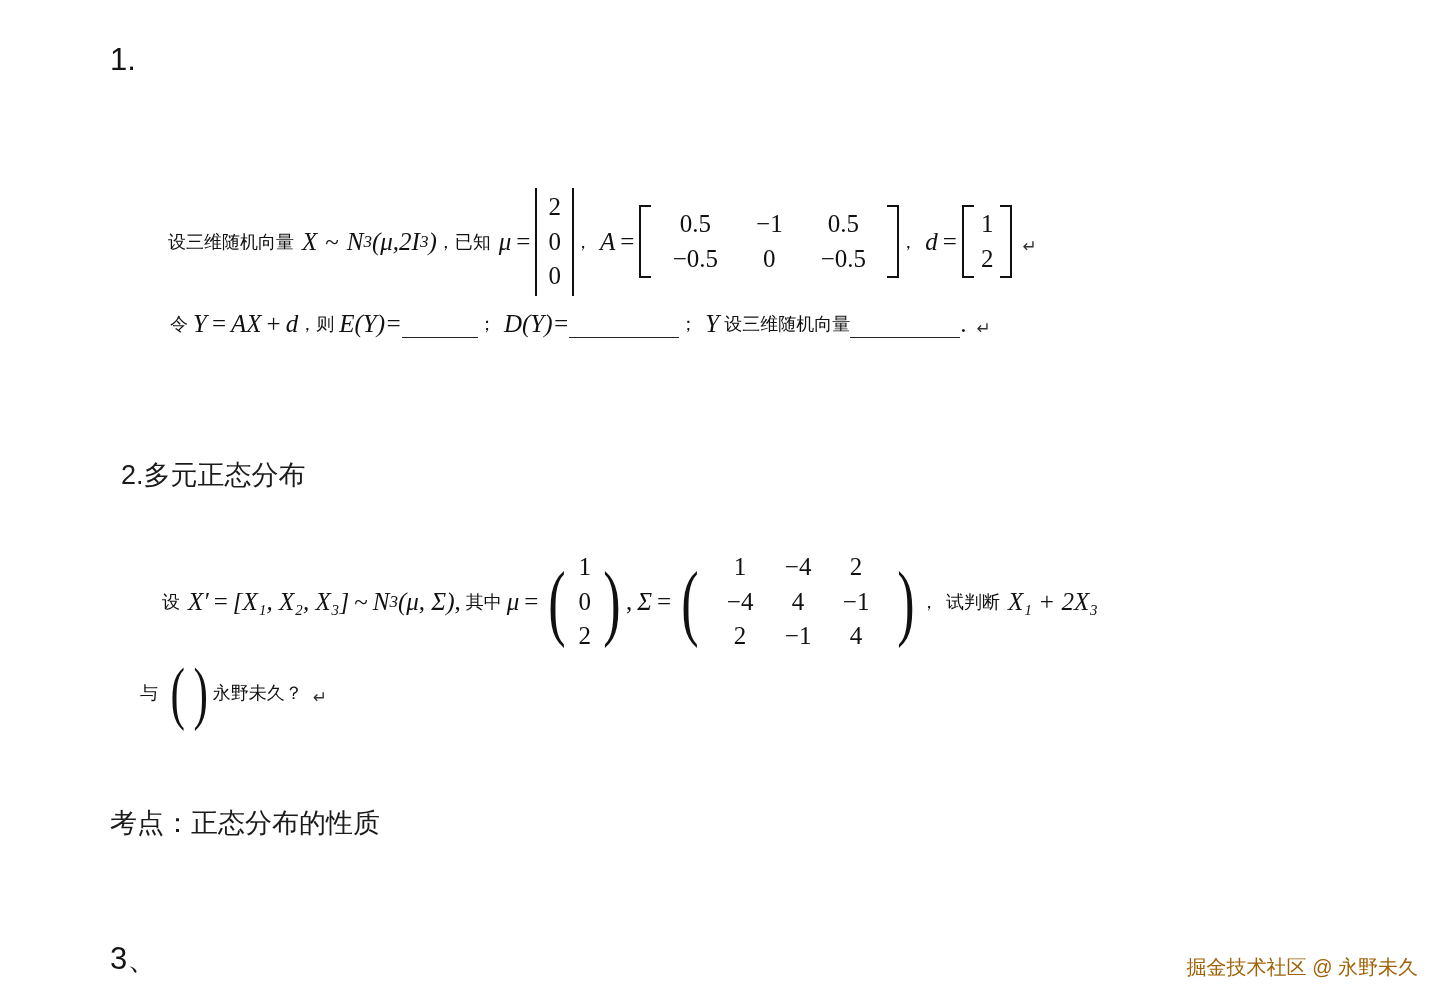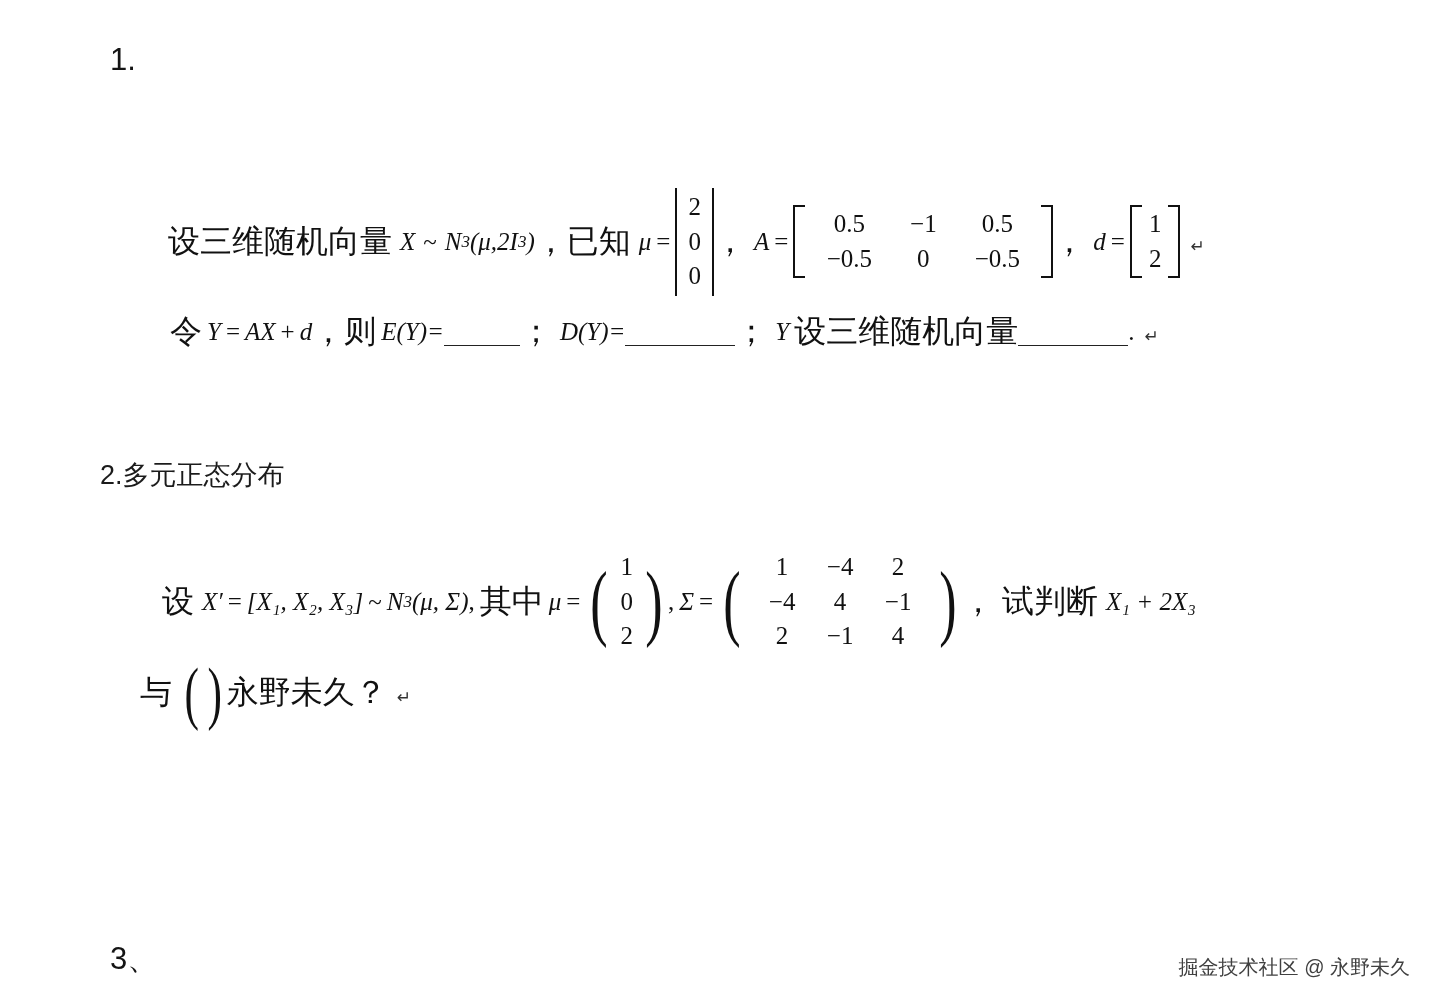--- a/index.html
+++ b/index.html
@@ -44,21 +44,21 @@
     position: absolute;
     font-family: "Liberation Serif", serif;
     font-size: 25px;
     color: #111111;
     white-space: nowrap;
     display: flex;
     align-items: center;
   }
   .math .cn {
     font-family: "Liberation Sans", sans-serif;
-    font-size: 32px;
+    font-size: 18px;
   }
   .it {
     font-style: italic;
     font-family: "Liberation Serif", serif;
   }
   .sub {
     font-size: 0.68em;
     vertical-align: -0.28em;
     font-style: italic;
     font-family: "Liberation Serif", serif;
@@ -126,25 +126,25 @@
     font-family: "DejaVu Sans", sans-serif;
     font-size: 17px;
     color: #333;
     margin-left: 10px;
     transform: translateY(4px);
   }
 
   
   .watermark {
     position: absolute;
-    right: 30px;
+    right: 22px;
     bottom: 18px;
     font-family: "Liberation Sans", sans-serif;
     font-size: 20px;
-    color: #404040;
+    color: #a16207;
     white-space: nowrap;
   }
 </style>
 </head>
 <body>
 
 <div class="page">
 
   <div class="item-num" style="left:110px; top:42px;">1.</div>
 
@@ -255,21 +255,21 @@
     <span class="cn">；</span>
     <span class="sp"></span>
     <span class="it">Y</span>
     <span class="sp-sm"></span>
     <span class="cn">设三维随机向量</span>
     <span class="blank" style="width:110px"></span>
     <span>.</span>
     <span class="pilcrow">↵</span>
   </div>
 
-  <div class="plain-line" style="left:100px; top:457px;text-align:center;">2.多元正态分布</div>
+  <div class="plain-line" style="left:121px; top:457px;text-align:center;">2.多元正态分布</div>
 
   <div class="math" style="left:162px; top:548px;">
     <span class="cn">设</span>
     <span class="sp"></span>
     <span class="it">X′</span>
     <span class="sp-sm"></span>
     <span>=</span>
     <span class="sp-sm"></span>
     <span class="it">[X₁, X₂, X₃]</span>
     <span class="sp-sm"></span>
@@ -355,18 +355,19 @@
           <span>(</span>
         </span>
       <span class="paren" style="font-size:70px; line-height:0.72;">
           <span>)</span>
         </span>
     </span>
     <span class="cn">永野未久？</span>
     <span class="pilcrow">↵</span>
   </div>
 
+  <div class="plain-line" style="left:110px; top:805px;">考点：正态分布的性质</div>
 
   <div class="item-num" style="left:110px; top:938px;">3、</div>
 
   <div class="watermark">掘金技术社区 @ 永野未久</div>
 
 </div>
 
 </body></html>

